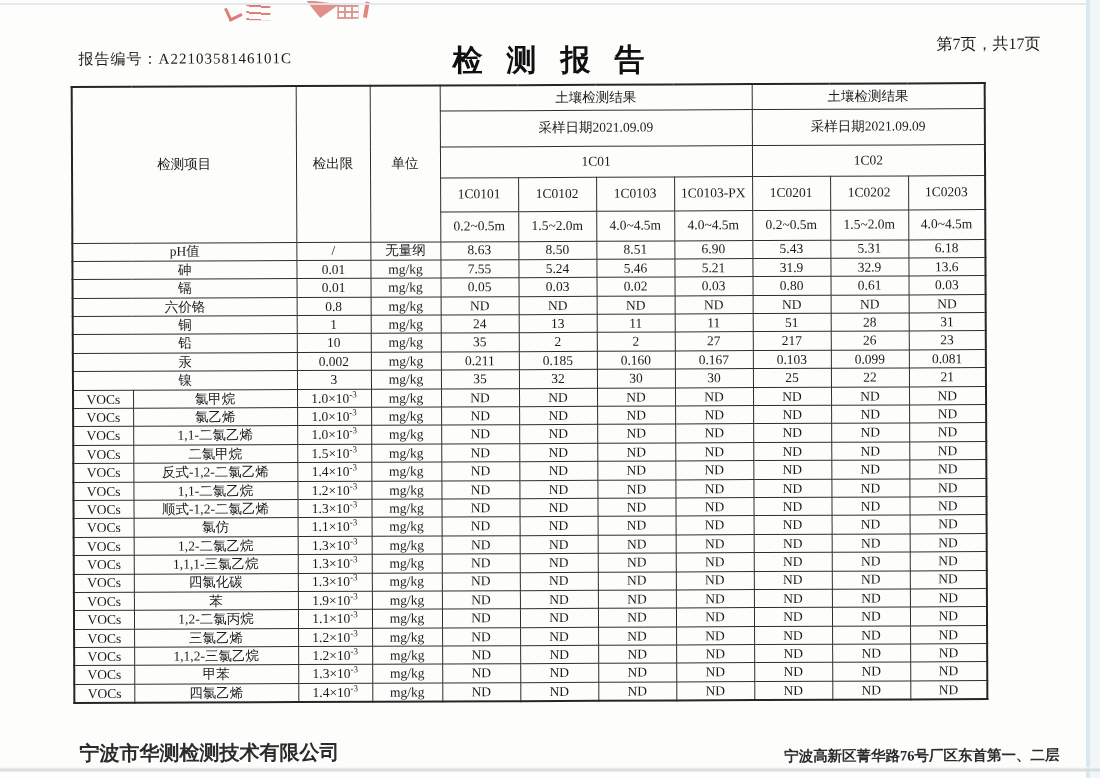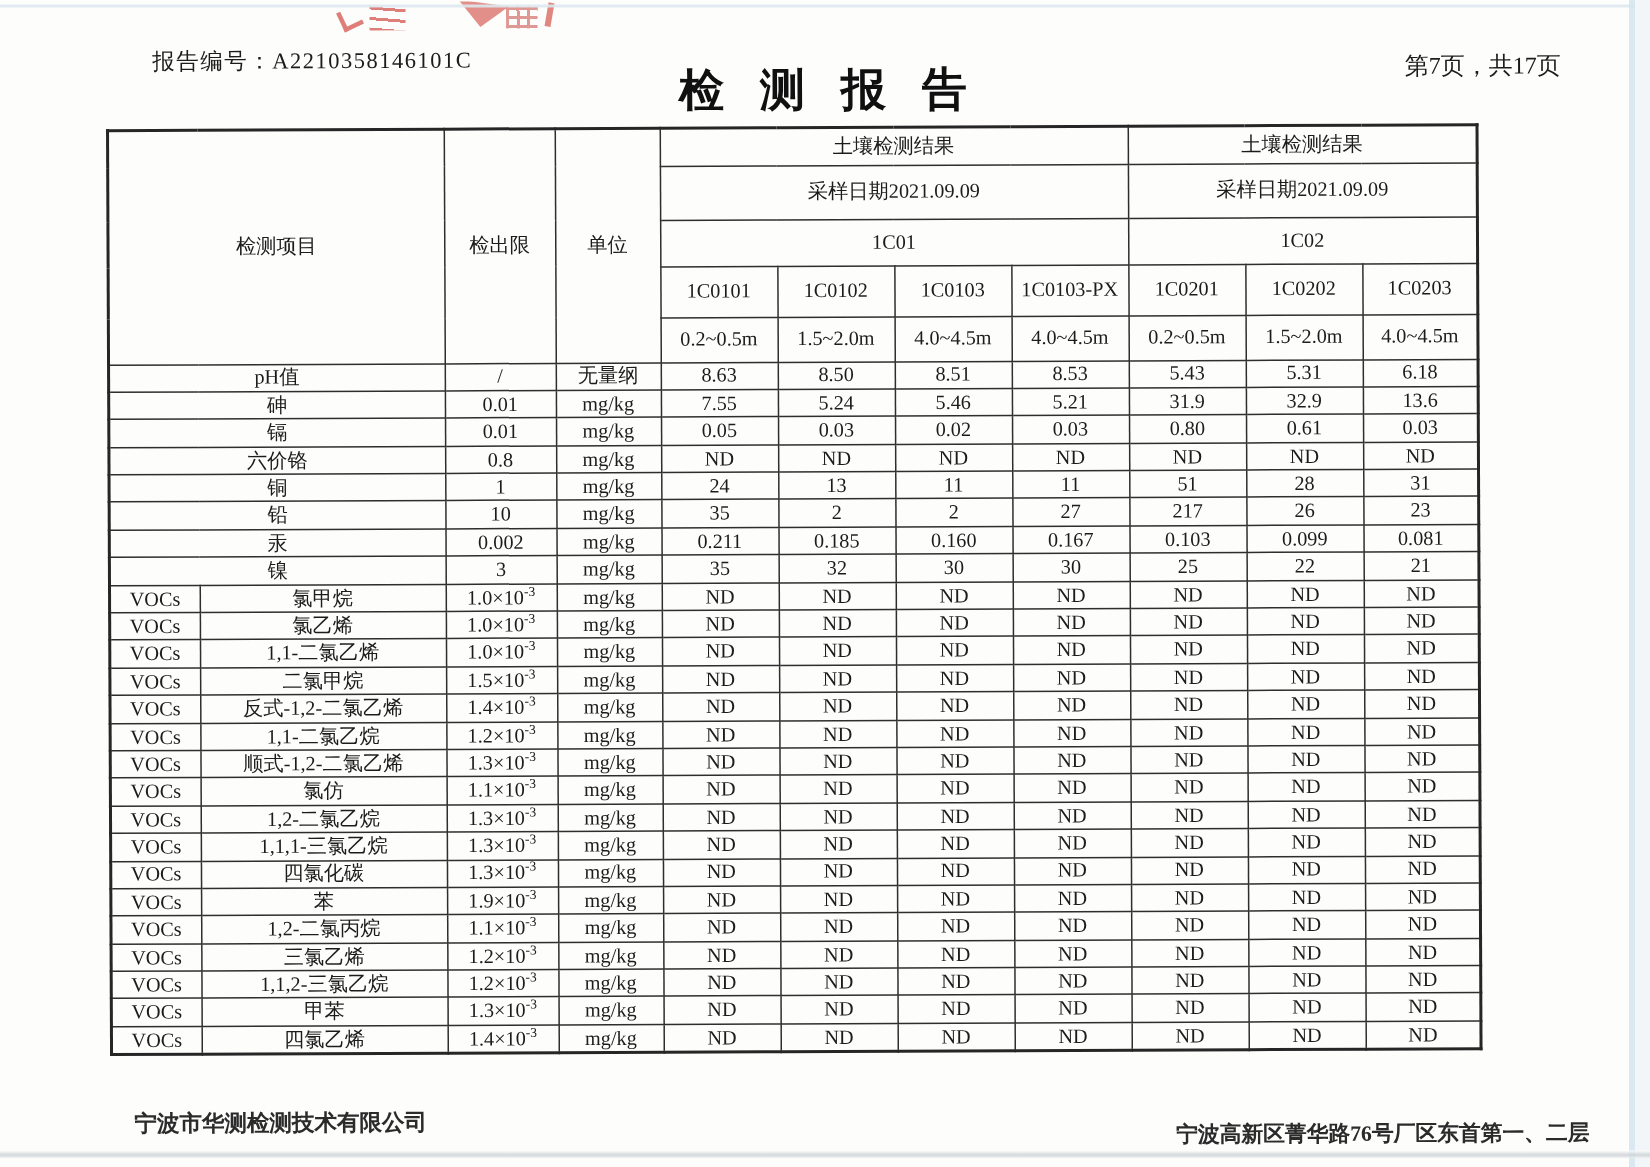--- a/index.html
+++ b/index.html
@@ -28,21 +28,21 @@
   .frag2 { left:248px; top:2px; width:24px; height:17px;
            background:repeating-linear-gradient(5deg,#d4544c 0 2px,transparent 2px 7px); }
   .frag3 { left:306px; top:1px; width:0; height:0;
            border-left:17px solid transparent; border-right:17px solid transparent;
            border-top:16px solid #d4544c; transform:rotate(8deg); opacity:.65; }
   .frag4 { left:339px; top:3px; width:21px; height:15px;
            background:repeating-linear-gradient(0deg,#cc5750 0 2px,transparent 2px 6px),
                       repeating-linear-gradient(90deg,#cc5750 0 2px,transparent 2px 7px); opacity:.6; }
   .frag5 { left:366px; top:1px; width:4px; height:16px; background:#d4544c; transform:rotate(10deg); opacity:.7; }
 
-  .report-no { position:absolute; left:80px; top:30px; font-size:15px; letter-spacing:1px;margin-left:23px; }
+  .report-no { position:absolute; left:80px; top:48px; font-size:15px; letter-spacing:1px; }
   .doc-title { position:absolute; left:0; top:40px; width:1100px; text-align:center;
                font-size:30px; font-weight:600; letter-spacing:24px; text-indent:24px; color:#101010; }
   .page-info { position:absolute; right:58px; top:36px; font-size:16px; }
 
   table.report { position:absolute; left:72px; top:84px; width:913px;
                  border-collapse:collapse; table-layout:fixed; }
   table.report td {
     border:1.5px solid #2e2e2e;
     text-align:center; vertical-align:middle;
     font-size:13.5px; padding:0 1px;
@@ -52,21 +52,21 @@
   thead td { font-size:14.5px; }
   tr.hr1 { height:25px; }
   tr.hr2 { height:36px; }
   tr.hr3 { height:31px; }
   tr.hr4 { height:34px; }
   tr.hr5 { height:30px; }
   tbody tr { height:18.4px; }
   tbody td { line-height:1; }
   sup { font-size:9px; vertical-align:super; line-height:0; }
 
-  .footer-left  { position:absolute; left:88px;  top:738px; font-size:15px; font-weight:600; color:#2b2b2b; }
+  .footer-left  { position:absolute; left:78px;  top:738px; font-size:20px; font-weight:600; color:#2b2b2b; }
   .footer-right { position:absolute; right:42px; top:748px; font-size:14.5px; font-weight:600; color:#2b2b2b; }
 </style>
 </head>
 <body>
 
 <div class="sheet">
 
   <div class="stamps">
     <span class="frag frag1"></span>
     <span class="frag frag2"></span>
@@ -131,21 +131,21 @@
       </tr>
     </thead>
     <tbody>
         <tr>
           <td colspan="2">pH值</td>
           <td>/</td>
           <td>无量纲</td>
           <td>8.63</td>
           <td>8.50</td>
           <td>8.51</td>
-          <td>8.53</td>
+          <td>6.90</td>
           <td>5.43</td>
           <td>5.31</td>
           <td>6.18</td>
         </tr>
         <tr>
           <td colspan="2">砷</td>
           <td>0.01</td>
           <td>mg/kg</td>
           <td>7.55</td>
           <td>5.24</td>

